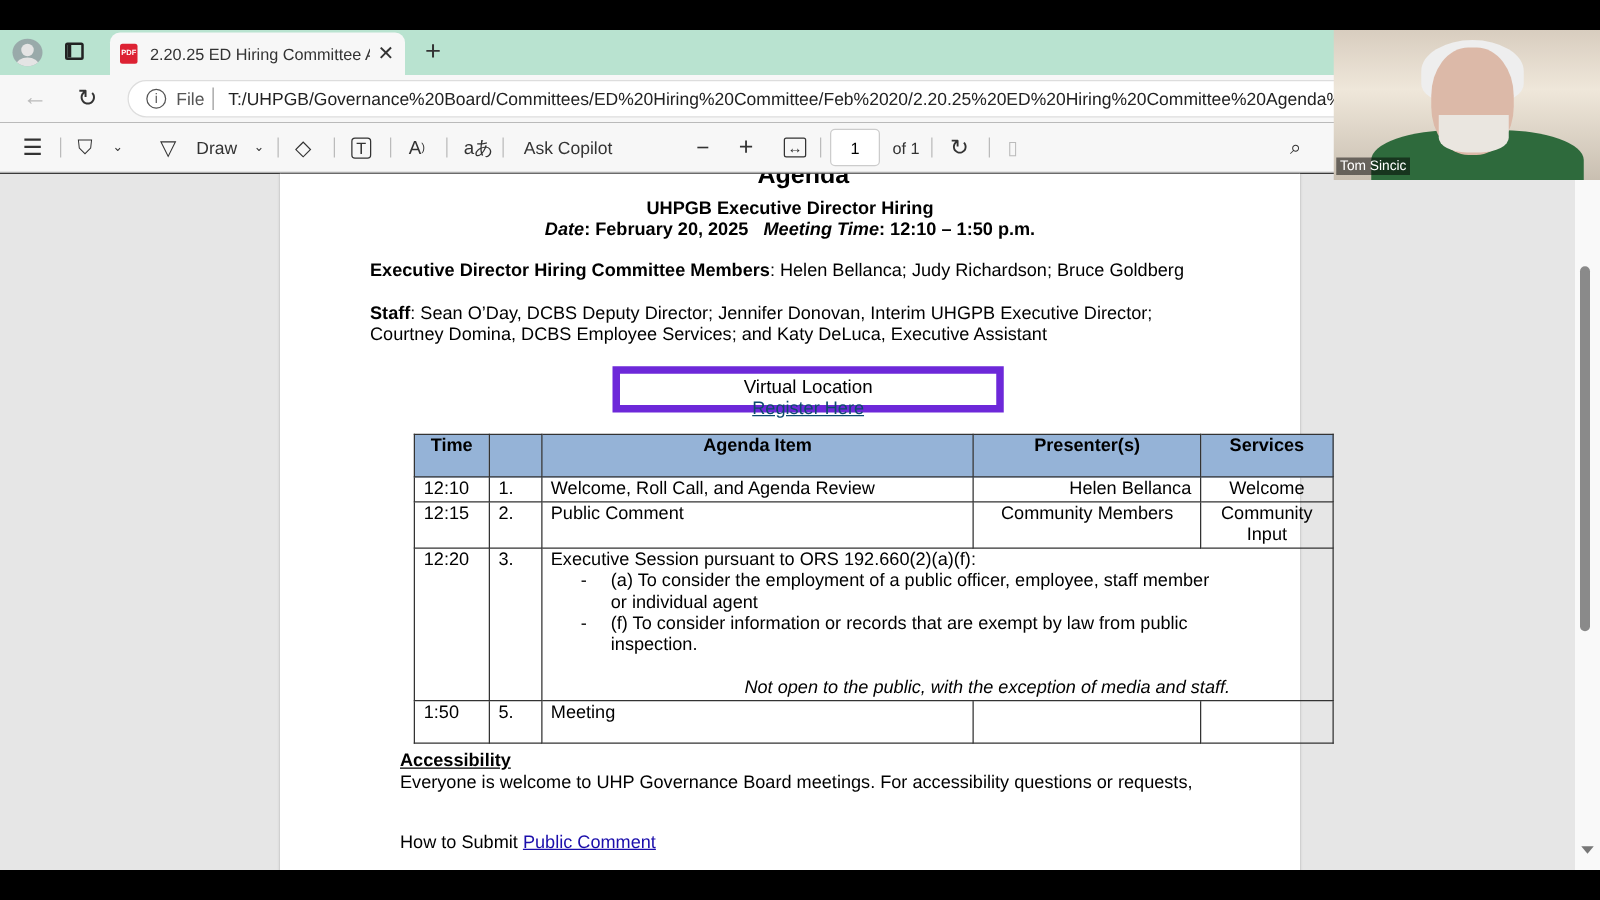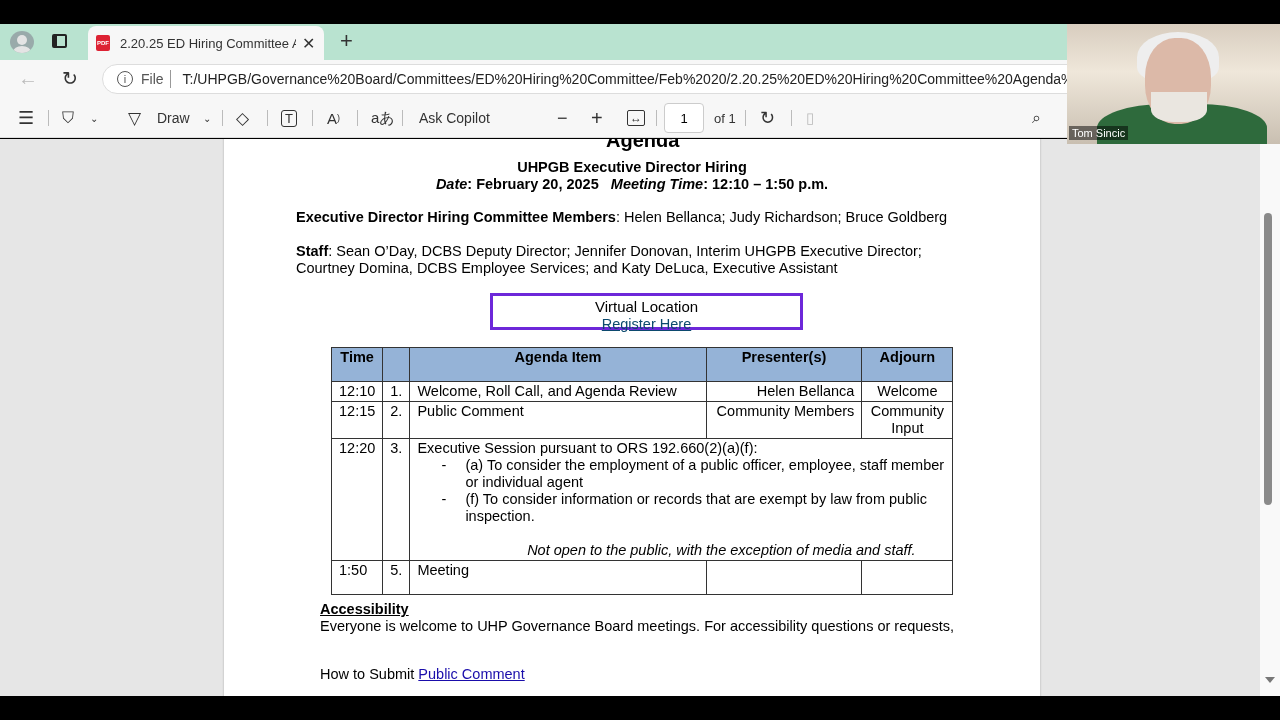--- a/index.html
+++ b/index.html
@@ -37,22 +37,22 @@
 .cam .face{position:absolute;left:78px;top:14px;width:66px;height:86px;border-radius:45%;background:#dcb9a8}
 .cam .hair{position:absolute;left:70px;top:8px;width:82px;height:50px;border-radius:50% 50% 30% 30%;background:#eee}
 .cam .beard{position:absolute;left:84px;top:68px;width:56px;height:30px;border-radius:0 0 40% 40%;background:#eae6e0}
 .cam .body{position:absolute;left:30px;top:80px;width:170px;height:60px;border-radius:40% 40% 0 0;background:#2e6a3c}
 .cam .name{position:absolute;left:2px;top:102px;font-size:11px;font-weight:normal;color:#fff;background:rgba(0,0,0,.5);padding:1px 3px}
 .t{position:absolute;white-space:nowrap;font-size:14.5px}
 .b{font-weight:bold}
 .i{font-style:italic}
 a.link{color:#1a0dab;text-decoration:underline}
 a.visited{color:#0c4a6e;text-decoration:underline}
-.vloc{position:absolute;left:266px;top:164px;width:313px;height:37px;border:3px solid #6d28d9;text-align:center;font-size:15px;line-height:17px;padding-top:2px}
-table.ag{position:absolute;left:107px;top:218px;width:622px;border-collapse:collapse;font-size:14.5px}
+.vloc{position:absolute;left:266px;top:164px;width:313px;height:37px;border:6px solid #6d28d9;text-align:center;font-size:15px;line-height:17px;padding-top:2px}
+table.ag{position:absolute;left:107px;top:218px;width:736px;border-collapse:collapse;font-size:14.5px}
 table.ag td,table.ag th{border:1px solid #333;vertical-align:top;padding:1px 7px;line-height:17px}
 table.ag th{background:#95b3d7;height:34px;font-weight:bold;text-align:center}
 </style>
 </head>
 <body>
 
 <div class="topbar"></div>
 
 <div class="tabstrip">
   <div class="tab-avatar"></div>
@@ -131,34 +131,34 @@
       <a class="visited" style="font-size:14.5px">Register Here</a>
     </div>
 
     <table class="ag">
       <tbody>
           <tr>
         <th style="width:51px">Time</th>
         <th style="width:36px"></th>
         <th style="width:297px">Agenda Item</th>
         <th style="width:156px">Presenter(s)</th>
-        <th style="width:91px">Adjourn</th>
+        <th style="width:91px">Services</th>
       </tr>
       <tr>
         <td>12:10</td>
         <td>1.</td>
         <td>Welcome, Roll Call, and Agenda Review</td>
         <td style="text-align:right">Helen Bellanca</td>
         <td style="text-align:center">Welcome</td>
       </tr>
       <tr>
         <td>12:15</td>
         <td>2.</td>
         <td>Public Comment</td>
-        <td style="text-align:right">Community Members</td>
+        <td style="text-align:center">Community Members</td>
         <td style="text-align:center;white-space:normal">Community Input</td>
       </tr>
       <tr>
         <td>12:20</td>
         <td>3.</td>
         <td colspan="3" style="height:120px">
           <div>Executive Session pursuant to ORS 192.660(2)(a)(f):</div>
           <div style="display:flex;padding-left:24px">
                 <span style="width:24px">-</span>
                 <span style="width:480px">(a) To consider the employment of a public officer, employee, staff member or individual agent</span>

